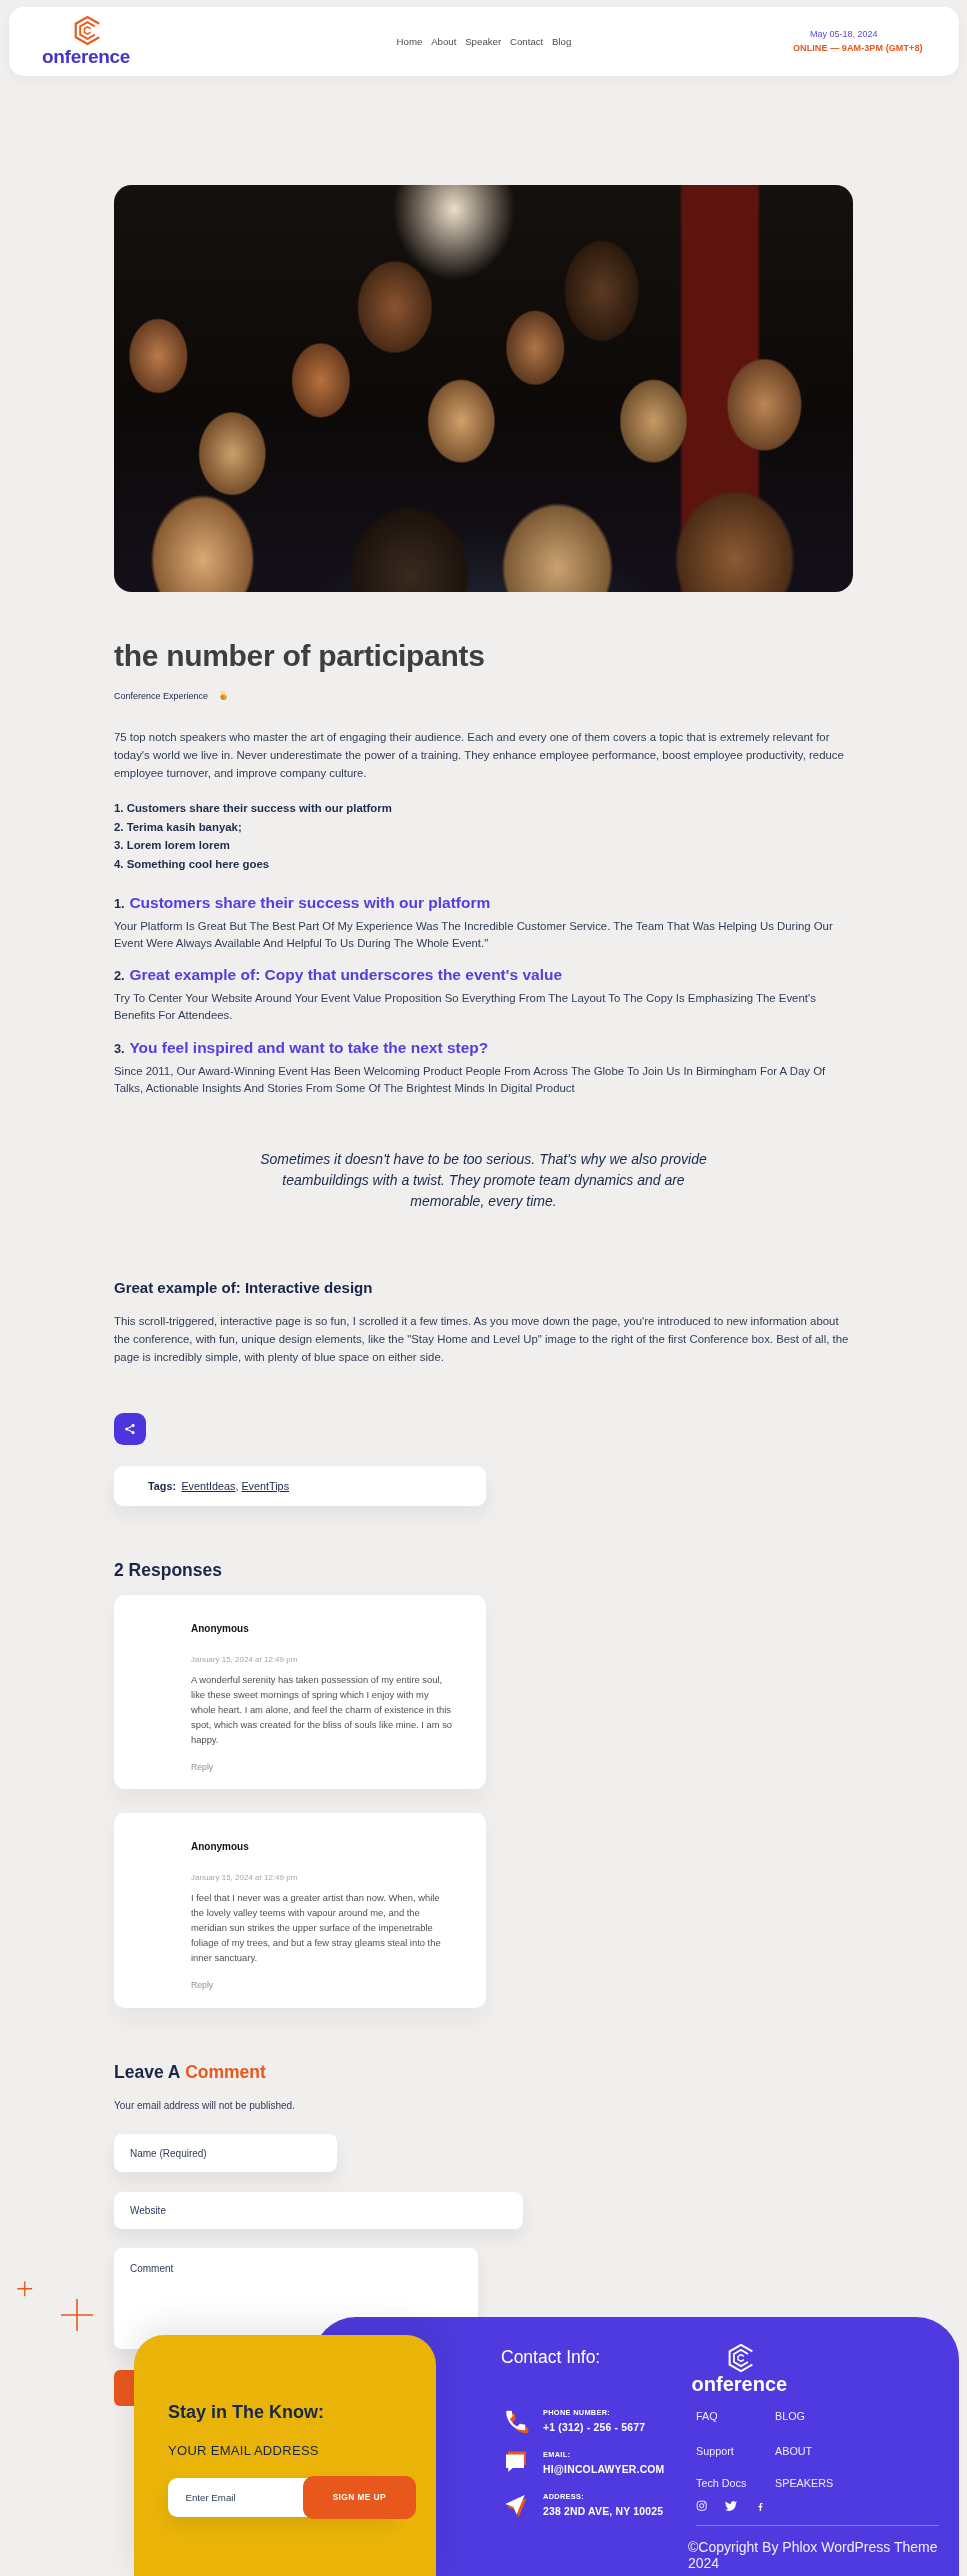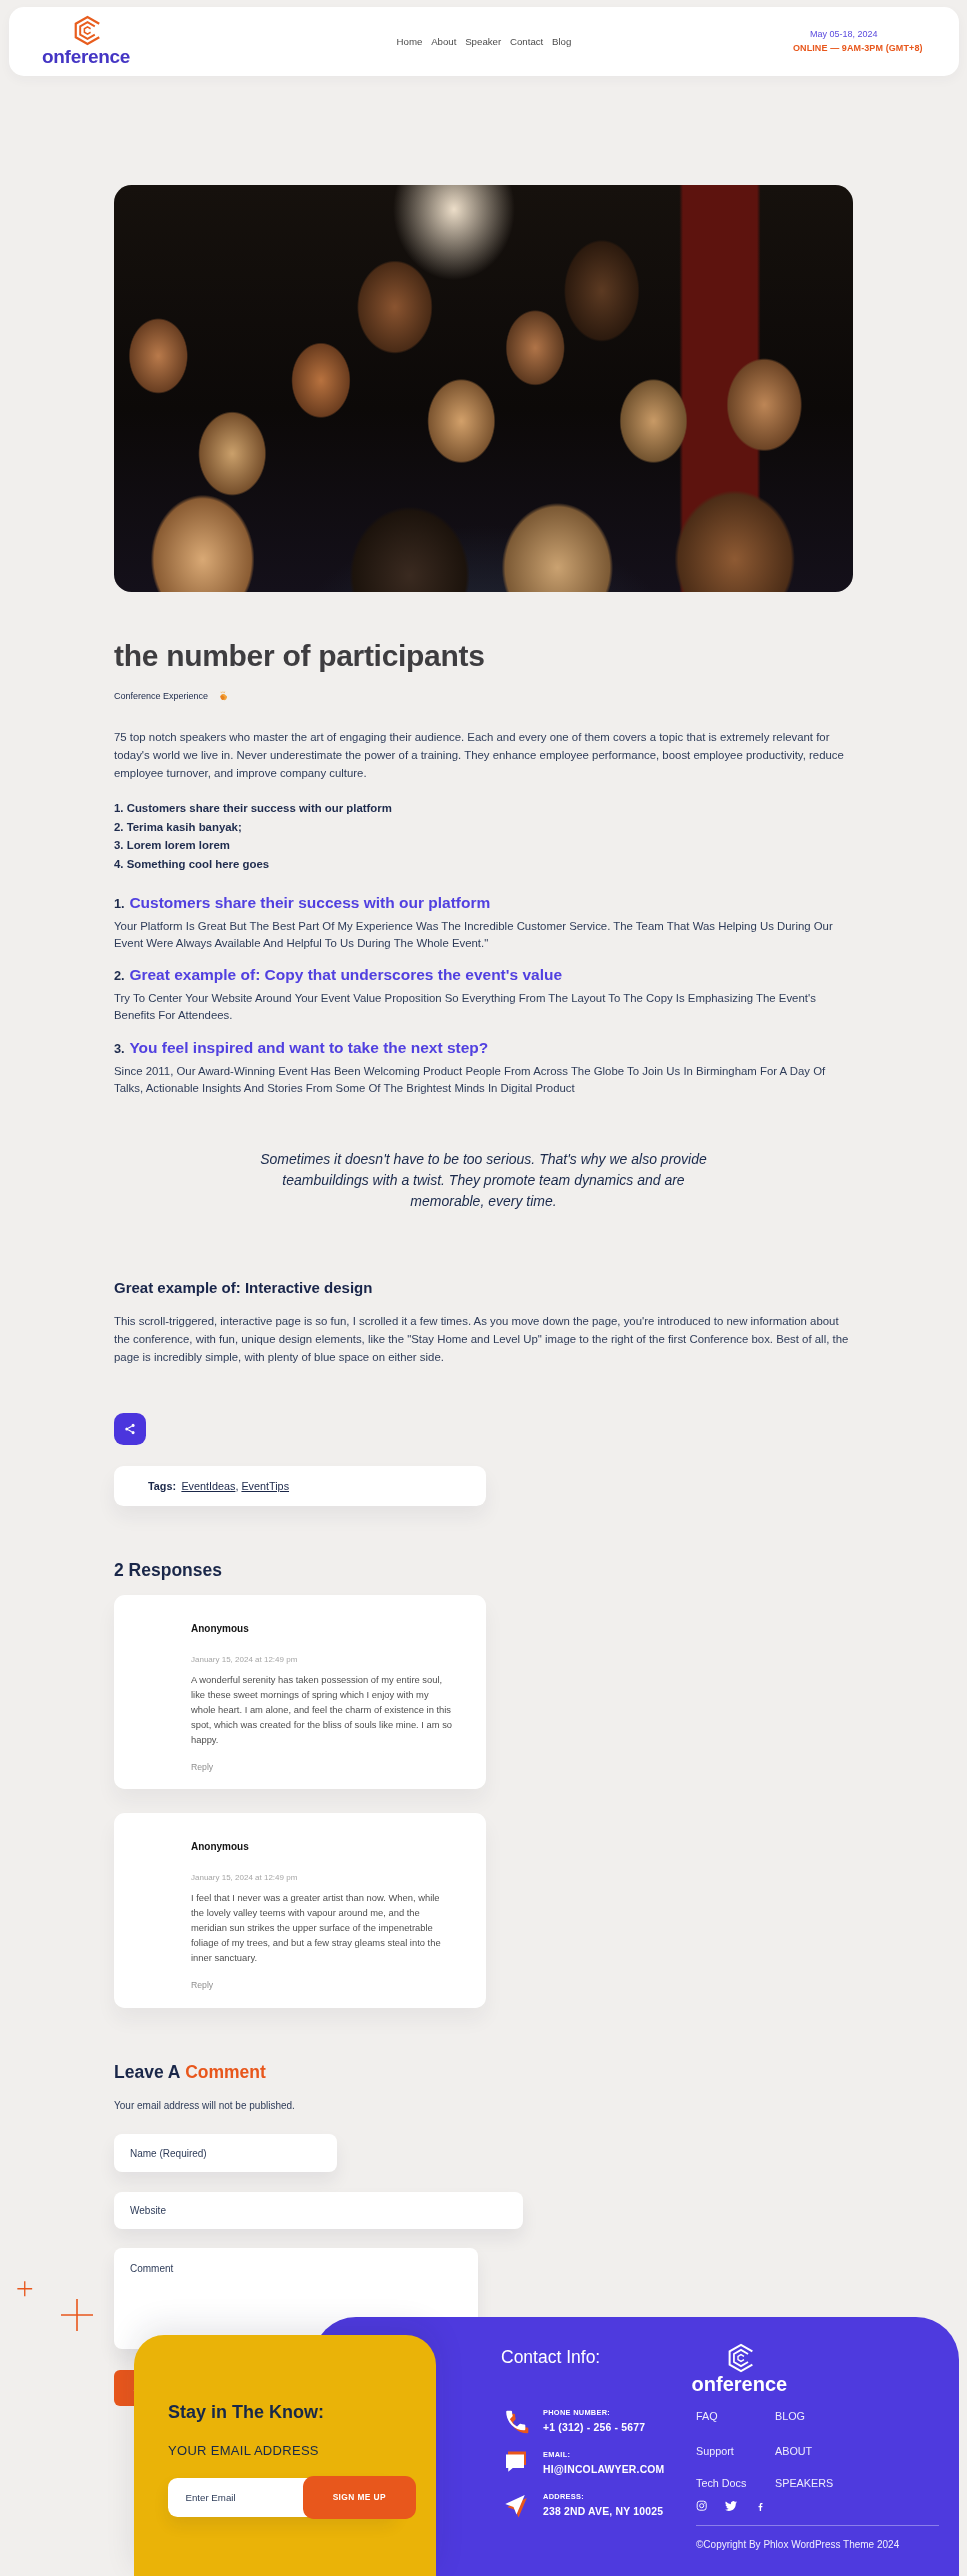--- a/index.html
+++ b/index.html
@@ -112,21 +112,21 @@
   .contact-value{margin-top:4.7px;font-size:10.4px;font-weight:700;color:#ffffff;letter-spacing:0.2px;}
   .footer-logo{position:absolute;left:382px;top:25.5px;display:flex;align-items:center;text-decoration:none;}
   .footer-logo-text{font-size:20px;font-weight:700;color:#ffffff;margin-left:-3.4px;}
   .flink{position:absolute;font-size:10.8px;color:#efeefc;text-decoration:none;}
   .fl-c1{left:383px;} .fl-c2{left:462px;}
   .fl-r1{top:93px;} .fl-r2{top:128px;} .fl-r3{top:160px;}
   .social-row{position:absolute;left:383px;top:183px;display:flex;gap:18px;align-items:center;}
   .social-btn{background:none;border:none;padding:0;cursor:pointer;display:flex;align-items:center;}
   .footer-divider{position:absolute;left:383px;top:208px;width:243px;height:0.7px;
     background:rgba(255,255,255,.35);}
-  .footer-copy{position:absolute;left:383px;top:222px;font-size:10px;color:rgba(255,255,255,.92);}
+  .footer-copy{position:absolute;left:375px;top:222px;font-size:14px;color:rgba(255,255,255,.92);}
 </style>
 </head>
 <body>
 
 <div class="page">
 
   <header class="site-header">
     <a class="logo">
       <span style="display:flex;">
         <svg width="31" height="31" viewBox="0 0 48 48" fill="none" stroke="#e85d1e">

